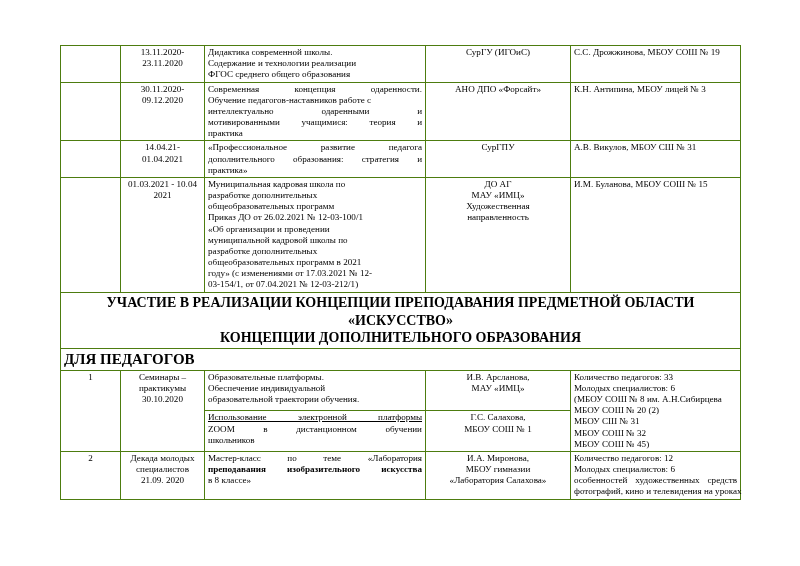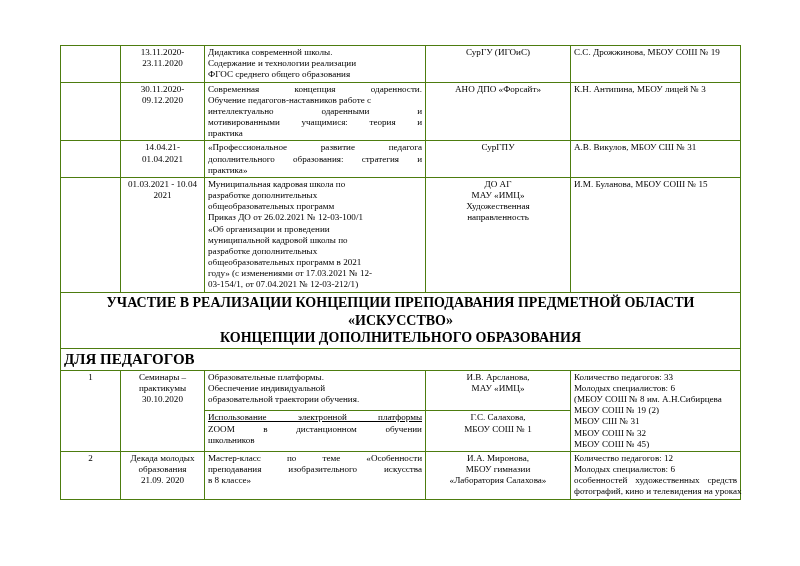--- a/index.html
+++ b/index.html
@@ -192,21 +192,21 @@
           <div>образовательной траектории обучения.</div>
         </td>
         <td class="ctr cell-lines">
           <div>И.В. Арсланова,</div>
           <div>МАУ «ИМЦ»</div>
         </td>
         <td class="left cell-lines overflow-cell" rowspan="2">
           <div>Количество педагогов: 33</div>
           <div>Молодых специалистов: 6</div>
           <div class="bleed">(МБОУ СОШ № 8 им. А.Н.Сибирцева</div>
-          <div>МБОУ СОШ № 19 (2)</div>
+          <div>МБОУ СОШ № 20 (2)</div>
           <div>МБОУ СШ № 31</div>
           <div>МБОУ СОШ № 32</div>
           <div>МБОУ СОШ № 45)</div>
         </td>
       </tr>
       <tr>
         <td class="just cell-lines">
           <div style="text-align:justify;text-align-last:justify;text-decoration:underline;">Использование электронной платформы</div>
           <div style="text-align:justify;text-align-last:justify;">ZOOM в дистанционном обучении</div>
           <div>школьников</div>
@@ -214,26 +214,26 @@
         <td class="ctr cell-lines">
           <div>Г.С. Салахова,</div>
           <div>МБОУ СОШ № 1</div>
         </td>
       </tr>
 
       <tr>
         <td class="ctr">2</td>
         <td class="ctr cell-lines">
           <div>Декада молодых</div>
-          <div>образования</div>
+          <div>специалистов</div>
           <div>21.09. 2020</div>
         </td>
         <td class="just cell-lines">
-          <div style="text-align:justify;text-align-last:justify;">Мастер-класс по теме «Особенности</div>
-          <div style="text-align:justify;text-align-last:justify;">преподавания изобразительного искусства</div>
+          <div style="text-align:justify;text-align-last:justify;">Мастер-класс по теме «Лаборатория</div>
+          <div style="text-align:justify;text-align-last:justify;font-weight:bold;">преподавания изобразительного искусства</div>
           <div>в 8 классе»</div>
         </td>
         <td class="ctr cell-lines">
           <div>И.А. Миронова,</div>
           <div>МБОУ гимназии</div>
           <div>«Лаборатория Салахова»</div>
         </td>
         <td class="left cell-lines overflow-cell">
           <div class="bold">Количество педагогов: 12</div>
           <div class="bold">Молодых специалистов: 6</div>

